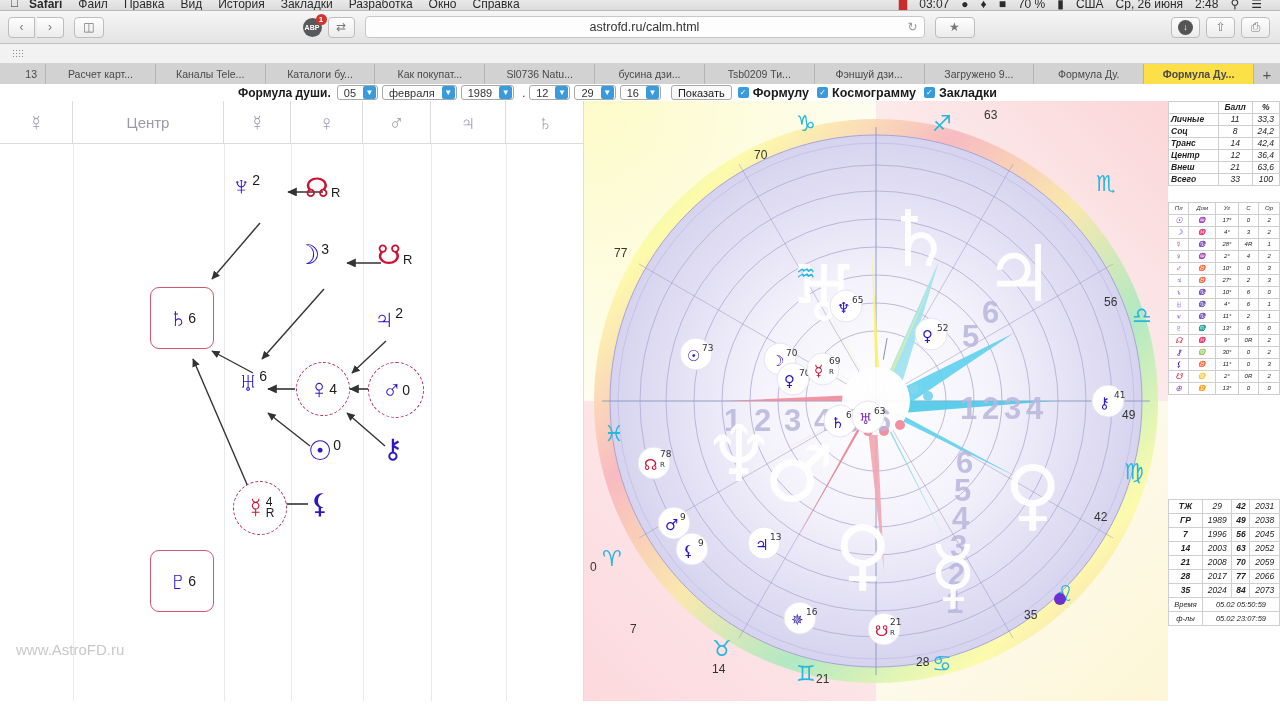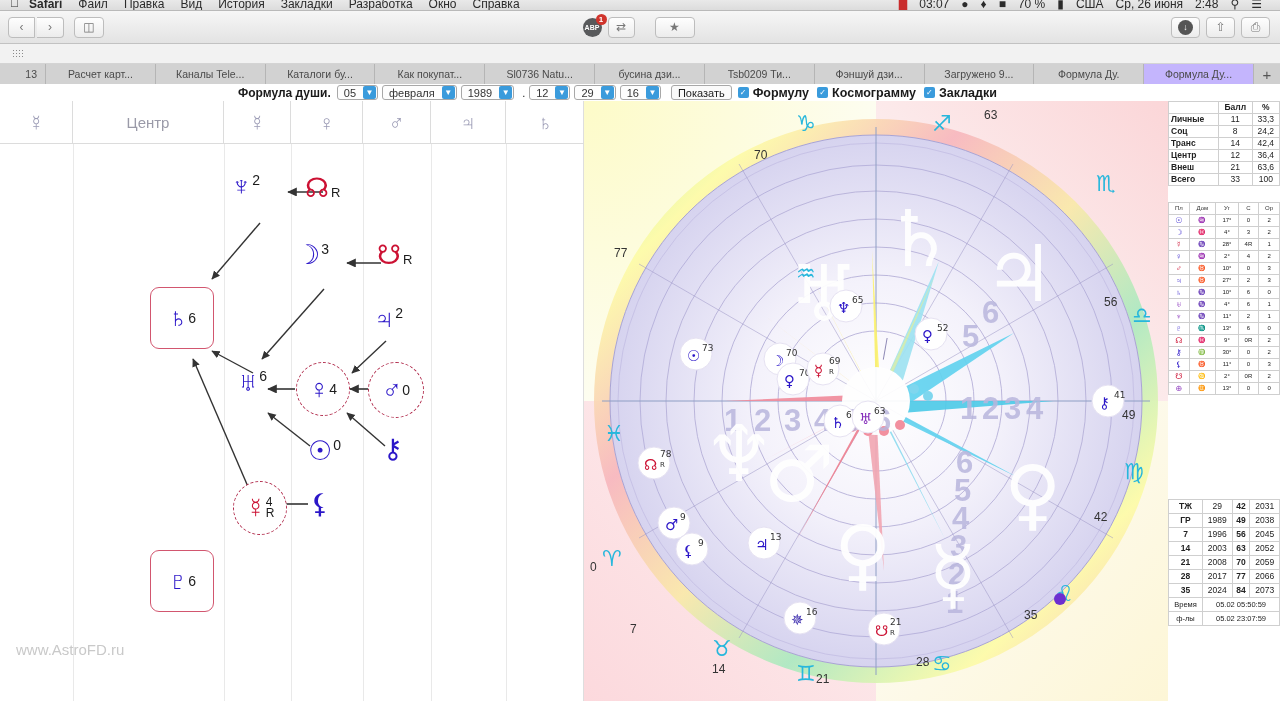--- a/index.html
+++ b/index.html
@@ -81,21 +81,21 @@
     position:absolute; left:0; top:64px; width:1280px; height:20px;
     background:#cfcfcf; display:flex; align-items:stretch;
     font-size:10.5px; color:#4a4a4a;
   }
   .tab{
     flex:1; border-right:1px solid #b5b5b5; background:#d2d2d2;
     display:flex; align-items:center; justify-content:center;
     white-space:nowrap; overflow:hidden; padding:0 4px;
   }
   .tab.idx{ flex:0 0 46px; justify-content:flex-end; padding-right:8px; }
-  .tab.active{ background:#c4b5fd; }
+  .tab.active{ background:#fde047;font-weight:bold; }
   .tab.plus{ flex:0 0 26px; font-size:15px; color:#555; background:#cfcfcf; border-right:none;}
 
   
   #page{ position:absolute; left:0; top:84px; width:1280px; height:636px; background:#fff; }
   #formrow{
     position:absolute; left:0; top:0; width:1280px; height:17px;
     display:flex; align-items:center; font-size:11.5px; color:#1a1a1a;
     padding-left:238px; overflow:hidden; white-space:nowrap;
   }
   #formrow .flabel{ font-weight:bold; font-size:12px; margin-right:6px; }
@@ -152,21 +152,21 @@
   }
 
   
   #wheelwrap{
     position:absolute; left:584px; top:17px; width:584px; height:600px; overflow:hidden;
   }
 
   
   #rightpanel{
     position:absolute; left:1168px; top:17px; width:112px; height:600px;
-    background:#fff; font-size:7px; color:#222;
+    background:#fff; font-size:7px; color:#222;font-style:italic;
   }
   table.grid{ border-collapse:collapse; width:112px; }
   table.grid td, table.grid th{
     border:1px solid #cfcfcf; padding:0 2px; text-align:center;
     font-weight:normal; line-height:11px; white-space:nowrap; overflow:hidden;
   }
   #scoretable{ position:absolute; left:0; top:0; font-size:8.5px; }
   #scoretable td.lbl{ text-align:left; font-weight:bold; padding-right:3px; }
   #scoretable th{ font-weight:bold; background:#fff; }
 
@@ -227,20 +227,24 @@
     <div class="tb-btn">›</div>
   </div>
   <div class="tb-btn tb-sidebar">◫</div>
 
   <div id="urlwrap">
     <div class="adblock">
       <span>ABP</span>
       <span class="badge">1</span>
     </div>
     <div class="tb-btn" style="margin-right:10px;">⇄</div>
+    <div id="urlbar">
+      <span>astrofd.ru/calm.html</span>
+      <span class="reload">↻</span>
+    </div>
     <div class="tb-btn" style="width:40px;margin-left:10px;">★</div>
   </div>
 
   <div class="tb-right">
     <div class="tb-btn">
         <span class="dl-circle">↓</span>
       </div>
     <div class="tb-btn">⇧</div>
     <div class="tb-btn">⎙</div>
   </div>

